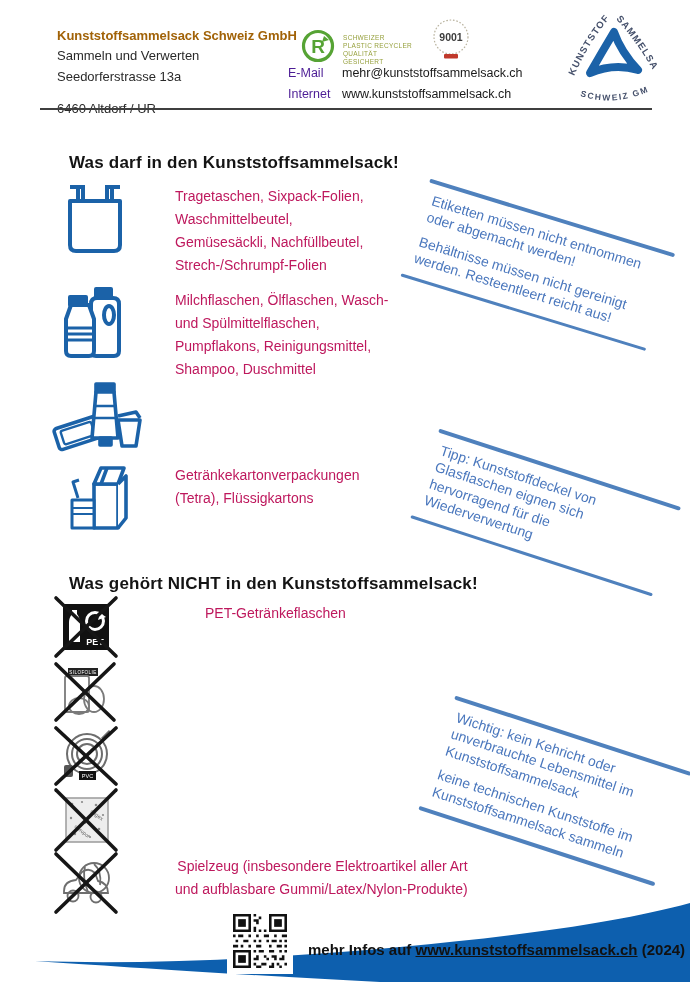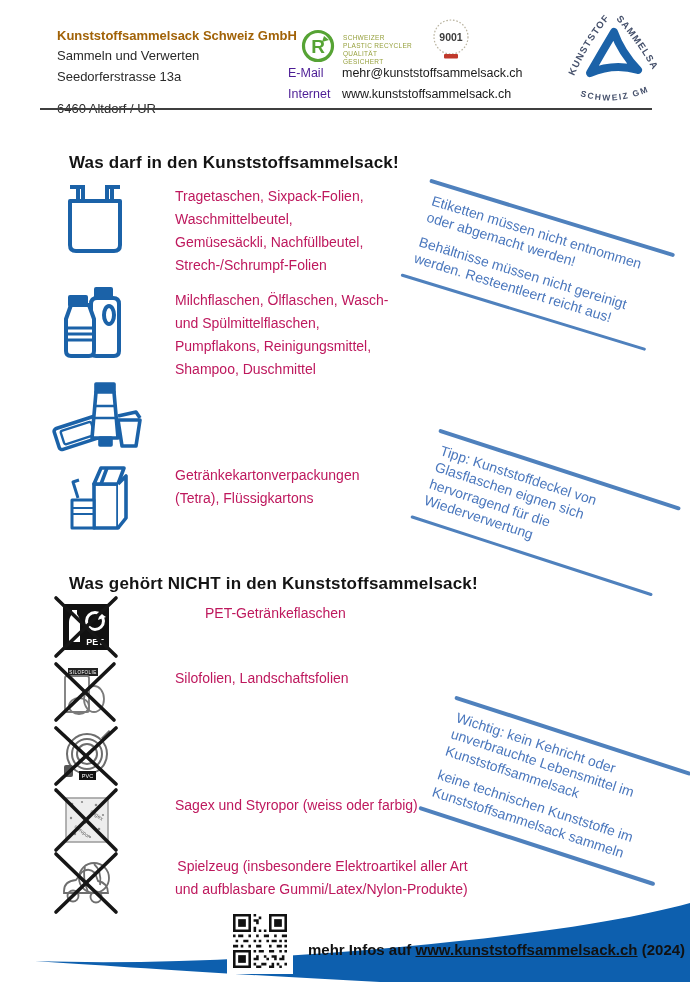--- a/index.html
+++ b/index.html
@@ -192,21 +192,20 @@
         <rect x="13" y="19" width="24" height="36" rx="2"></rect>
         <ellipse cx="42" cy="42" rx="10" ry="13"></ellipse>
         <ellipse cx="27" cy="49" rx="10" ry="8"></ellipse>
       </g>
       <g stroke="#161616" stroke-width="3.6" stroke-linecap="round">
         <path d="M4 7 L62 63"></path>
           <path d="M62 7 L4 63"></path>
       </g>
     </svg>
   </div>
-  <div class="abs row-text" style="left:175px;top:667px;">Silofolien, Landschaftsfolien</div>
 
   <div class="abs" style="left:52px;top:721px;">
     <svg width="70" height="70" viewBox="0 0 70 70">
       <g fill="none" stroke="#6e6e6e" stroke-width="2">
         <circle cx="35" cy="33" r="20"></circle>
         <circle cx="35" cy="33" r="15"></circle>
         <circle cx="35" cy="33" r="10"></circle>
         <path d="M50 18 L58 10" stroke-width="3"></path>
       </g>
       <rect x="12" y="44" width="9" height="12" rx="2" fill="#555"></rect>
@@ -234,21 +233,20 @@
           <circle cx="38" cy="52" r="1.1"></circle>
       </g>
       <text x="38" y="27" font-size="5.5" fill="#6a6a6a" transform="rotate(38 38 27)">sagex</text>
       <text x="22" y="42" font-size="5" fill="#6a6a6a" transform="rotate(38 22 42)">styropor</text>
       <g stroke="#161616" stroke-width="3.6" stroke-linecap="round">
         <path d="M4 5 L64 65"></path>
           <path d="M64 5 L4 65"></path>
       </g>
     </svg>
   </div>
-  <div class="abs row-text" style="left:175px;top:794px;">Sagex und Styropor (weiss oder farbig)</div>
 
   <div class="abs" style="left:52px;top:847px;">
     <svg width="70" height="70" viewBox="0 0 70 70">
       <g fill="none" stroke="#6e6e6e" stroke-width="1.8">
         <circle cx="42" cy="31" r="15"></circle>
         <path d="M42 17 Q50 24 48 38 M33 20 Q30 30 36 45"></path>
         <path d="M12 44 Q12 34 24 33 L30 25 Q37 20 43 26 L46 34 Q56 36 56 46 L12 46 Z"></path>
         <circle cx="21" cy="49" r="5.5"></circle>
         <circle cx="44" cy="50" r="5.5"></circle>
       </g>

